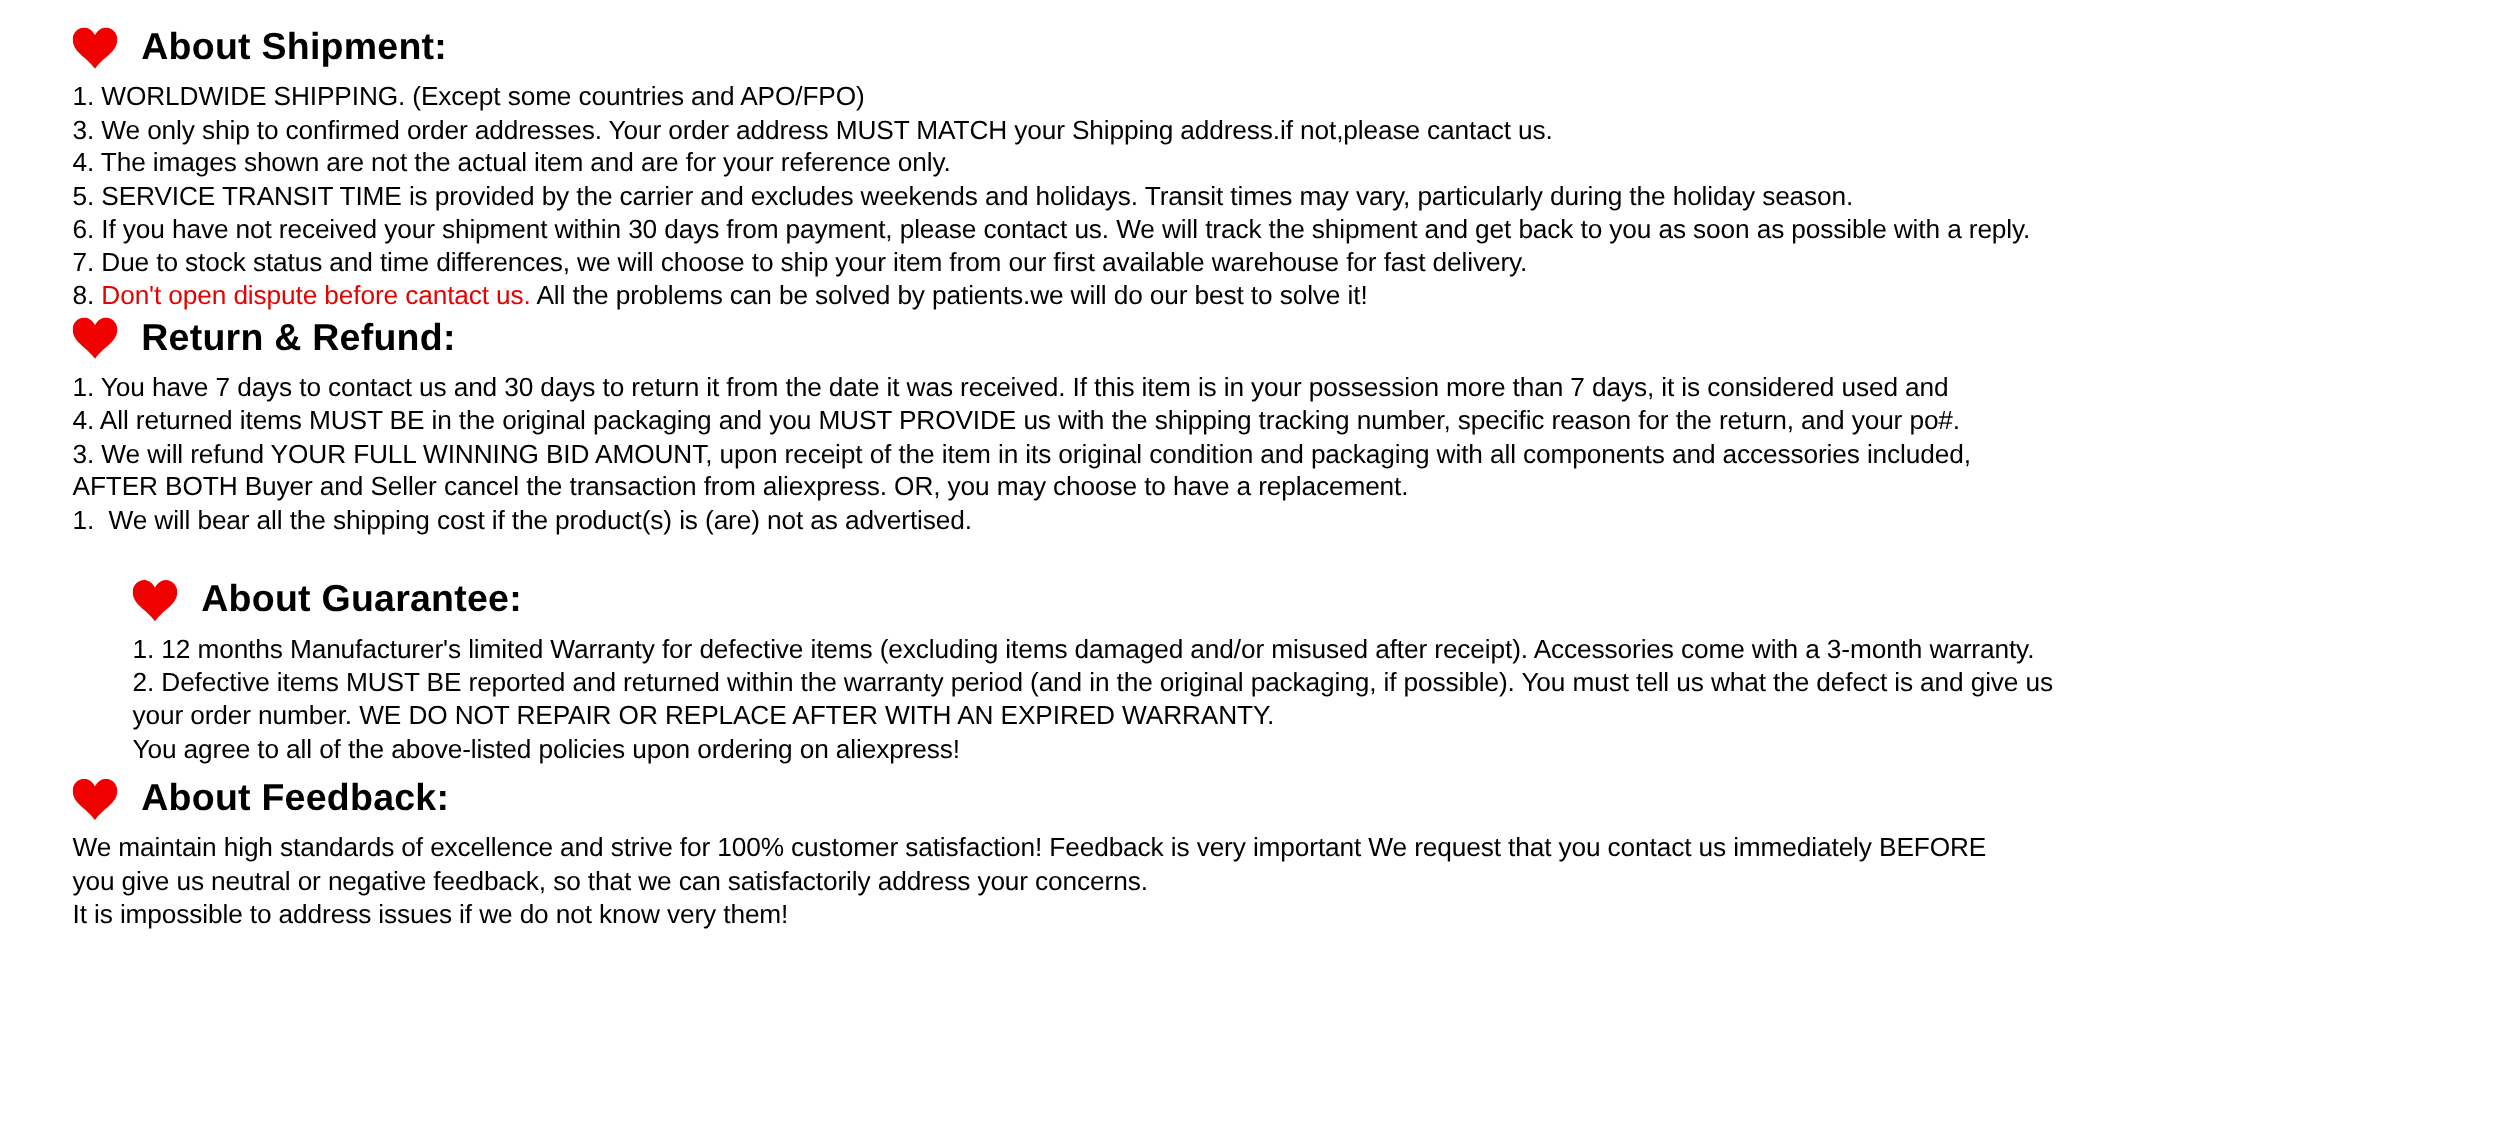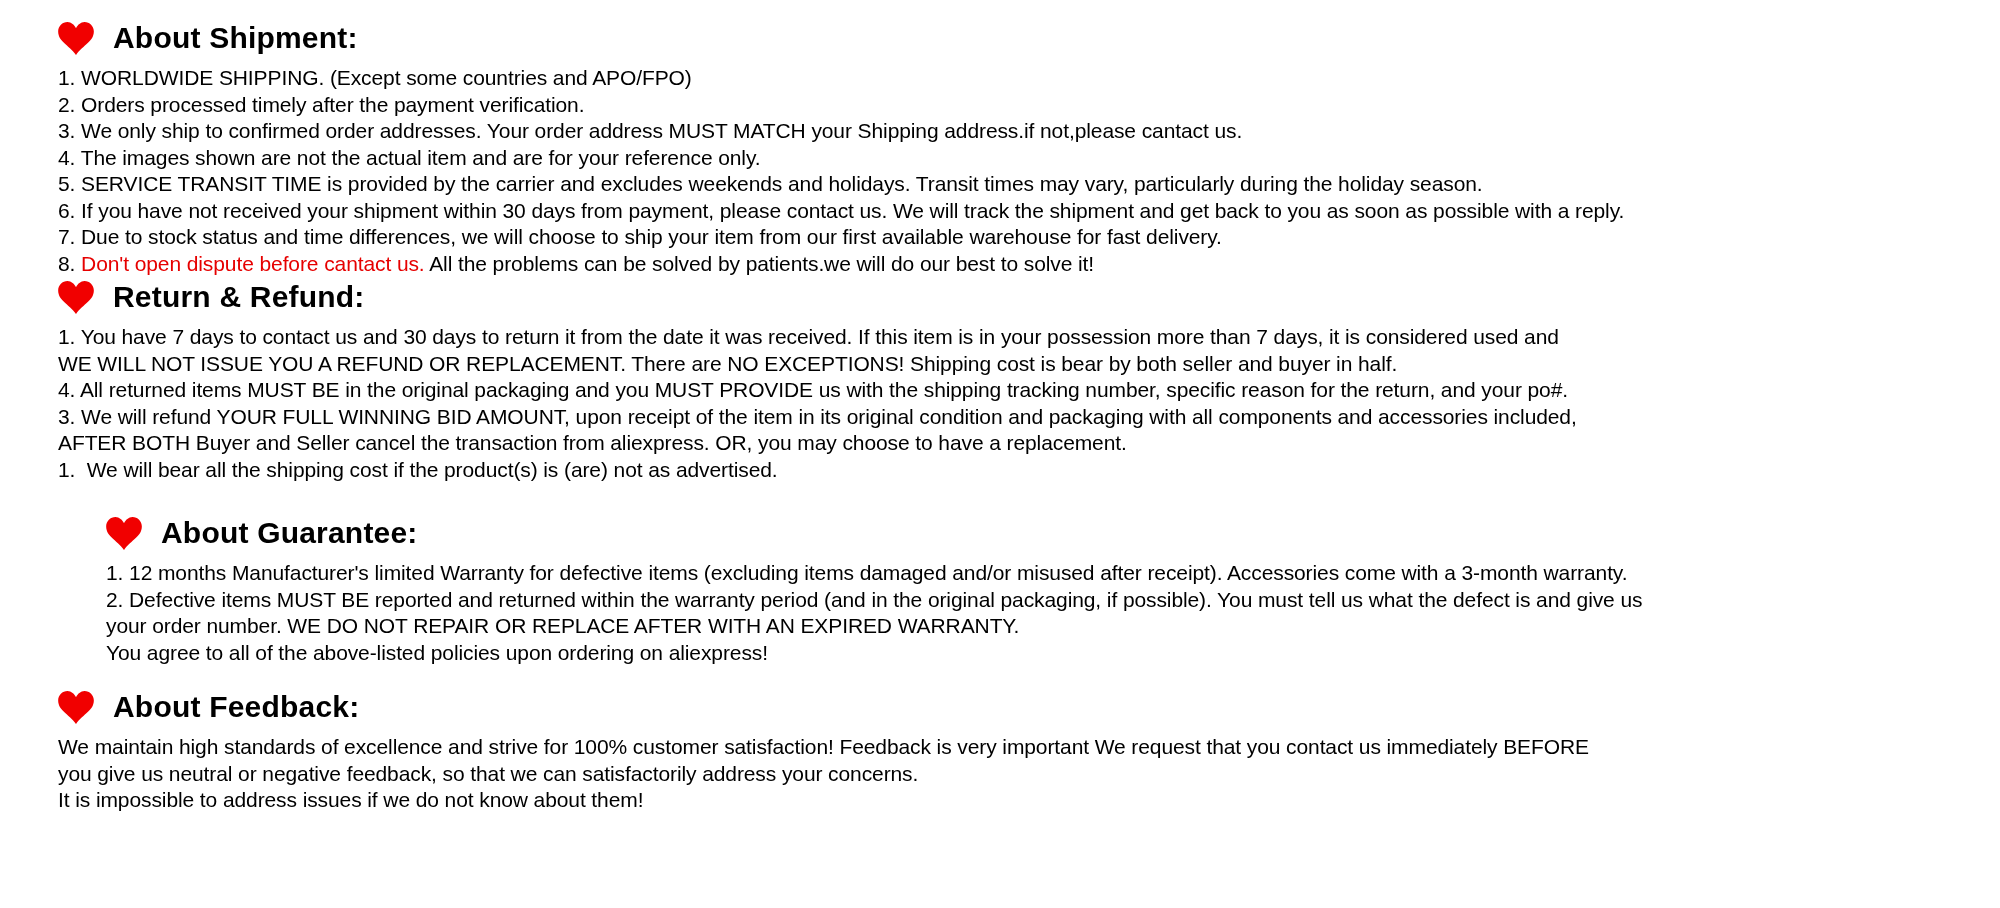--- a/index.html
+++ b/index.html
@@ -9,21 +9,21 @@
     background: #ffffff;
     font-family: "Liberation Sans", sans-serif;
     overflow: hidden;
   }
   .content {
     padding: 18px 14px 0 58px;
   }
   .policy-section { margin-top: 0; }
   .policy-section:nth-of-type(2) { }
   .policy-section:nth-of-type(3) { margin-top: 30px; margin-left: 48px; }
-  .policy-section:nth-of-type(4) { margin-top: 21px; }
+  .policy-section:nth-of-type(4) { margin-top: 6px; }
 
   .section-header {
     display: flex;
     align-items: center;
     height: 40px;
     margin-bottom: 7px;
   }
   .heart {
     width: 36px;
     height: 33px;
@@ -54,40 +54,38 @@
 <div class="content" id="content">
   <section class="policy-section">
     <div class="section-header">
       <svg class="heart" viewBox="0 0 32 29.6" aria-hidden="true">
         <path d="M23.6,0c-3.363,0-6.258,2.736-7.599,5.594C14.659,2.736,11.764,0,8.4,0C3.761,0,0,3.761,0,8.4c0,9.433,9.228,11.903,16.001,21.232C22.772,20.303,32,17.833,32,8.4C32,3.761,28.239,0,23.6,0z"></path>
       </svg>
       <h2 class="section-title">About Shipment:</h2>
     </div>
     <div class="section-body">
         <div class="line"><span class="seg">1. WORLDWIDE SHIPPING. (Except some countries and APO/FPO)</span></div>
-        <div class="line"><span class="seg">2. Orders processed timely after the payment verification.</span></div>
         <div class="line"><span class="seg">3. We only ship to confirmed order addresses. Your order address MUST MATCH your Shipping address.if not,please cantact us.</span></div>
         <div class="line"><span class="seg">4. The images shown are not the actual item and are for your reference only.</span></div>
         <div class="line"><span class="seg">5. SERVICE TRANSIT TIME is provided by the carrier and excludes weekends and holidays. Transit times may vary, particularly during the holiday season.</span></div>
         <div class="line"><span class="seg">6. If you have not received your shipment within 30 days from payment, please contact us. We will track the shipment and get back to you as soon as possible with a reply.</span></div>
         <div class="line"><span class="seg">7. Due to stock status and time differences, we will choose to ship your item from our first available warehouse for fast delivery.</span></div>
         <div class="line"><span class="seg">8. </span><span class="seg red">Don't open dispute before cantact us.</span><span class="seg"> All the problems can be solved by patients.we will do our best to solve it!</span></div>
       </div>
   </section>
 
   <section class="policy-section">
     <div class="section-header">
       <svg class="heart" viewBox="0 0 32 29.6" aria-hidden="true">
         <path d="M23.6,0c-3.363,0-6.258,2.736-7.599,5.594C14.659,2.736,11.764,0,8.4,0C3.761,0,0,3.761,0,8.4c0,9.433,9.228,11.903,16.001,21.232C22.772,20.303,32,17.833,32,8.4C32,3.761,28.239,0,23.6,0z"></path>
       </svg>
       <h2 class="section-title">Return &amp; Refund:</h2>
     </div>
     <div class="section-body">
         <div class="line"><span class="seg">1. You have 7 days to contact us and 30 days to return it from the date it was received. If this item is in your possession more than 7 days, it is considered used and</span></div>
-        <div class="line"><span class="seg">WE WILL NOT ISSUE YOU A REFUND OR REPLACEMENT. There are NO EXCEPTIONS! Shipping cost is bear by both seller and buyer in half.</span></div>
         <div class="line"><span class="seg">4. All returned items MUST BE in the original packaging and you MUST PROVIDE us with the shipping tracking number, specific reason for the return, and your po#.</span></div>
         <div class="line"><span class="seg">3. We will refund YOUR FULL WINNING BID AMOUNT, upon receipt of the item in its original condition and packaging with all components and accessories included,</span></div>
         <div class="line"><span class="seg">AFTER BOTH Buyer and Seller cancel the transaction from aliexpress. OR, you may choose to have a replacement.</span></div>
         <div class="line"><span class="seg">1.  We will bear all the shipping cost if the product(s) is (are) not as advertised.</span></div>
       </div>
   </section>
 
   <section class="policy-section">
     <div class="section-header">
       <svg class="heart" viewBox="0 0 32 29.6" aria-hidden="true">
@@ -106,16 +104,16 @@
   <section class="policy-section">
     <div class="section-header">
       <svg class="heart" viewBox="0 0 32 29.6" aria-hidden="true">
         <path d="M23.6,0c-3.363,0-6.258,2.736-7.599,5.594C14.659,2.736,11.764,0,8.4,0C3.761,0,0,3.761,0,8.4c0,9.433,9.228,11.903,16.001,21.232C22.772,20.303,32,17.833,32,8.4C32,3.761,28.239,0,23.6,0z"></path>
       </svg>
       <h2 class="section-title">About Feedback:</h2>
     </div>
     <div class="section-body">
         <div class="line"><span class="seg">We maintain high standards of excellence and strive for 100% customer satisfaction! Feedback is very important We request that you contact us immediately BEFORE</span></div>
         <div class="line"><span class="seg">you give us neutral or negative feedback, so that we can satisfactorily address your concerns.</span></div>
-        <div class="line"><span class="seg">It is impossible to address issues if we do not know about them!</span></div>
+        <div class="line"><span class="seg">It is impossible to address issues if we do not know very them!</span></div>
       </div>
   </section>
 </div>
 
 </body></html>

